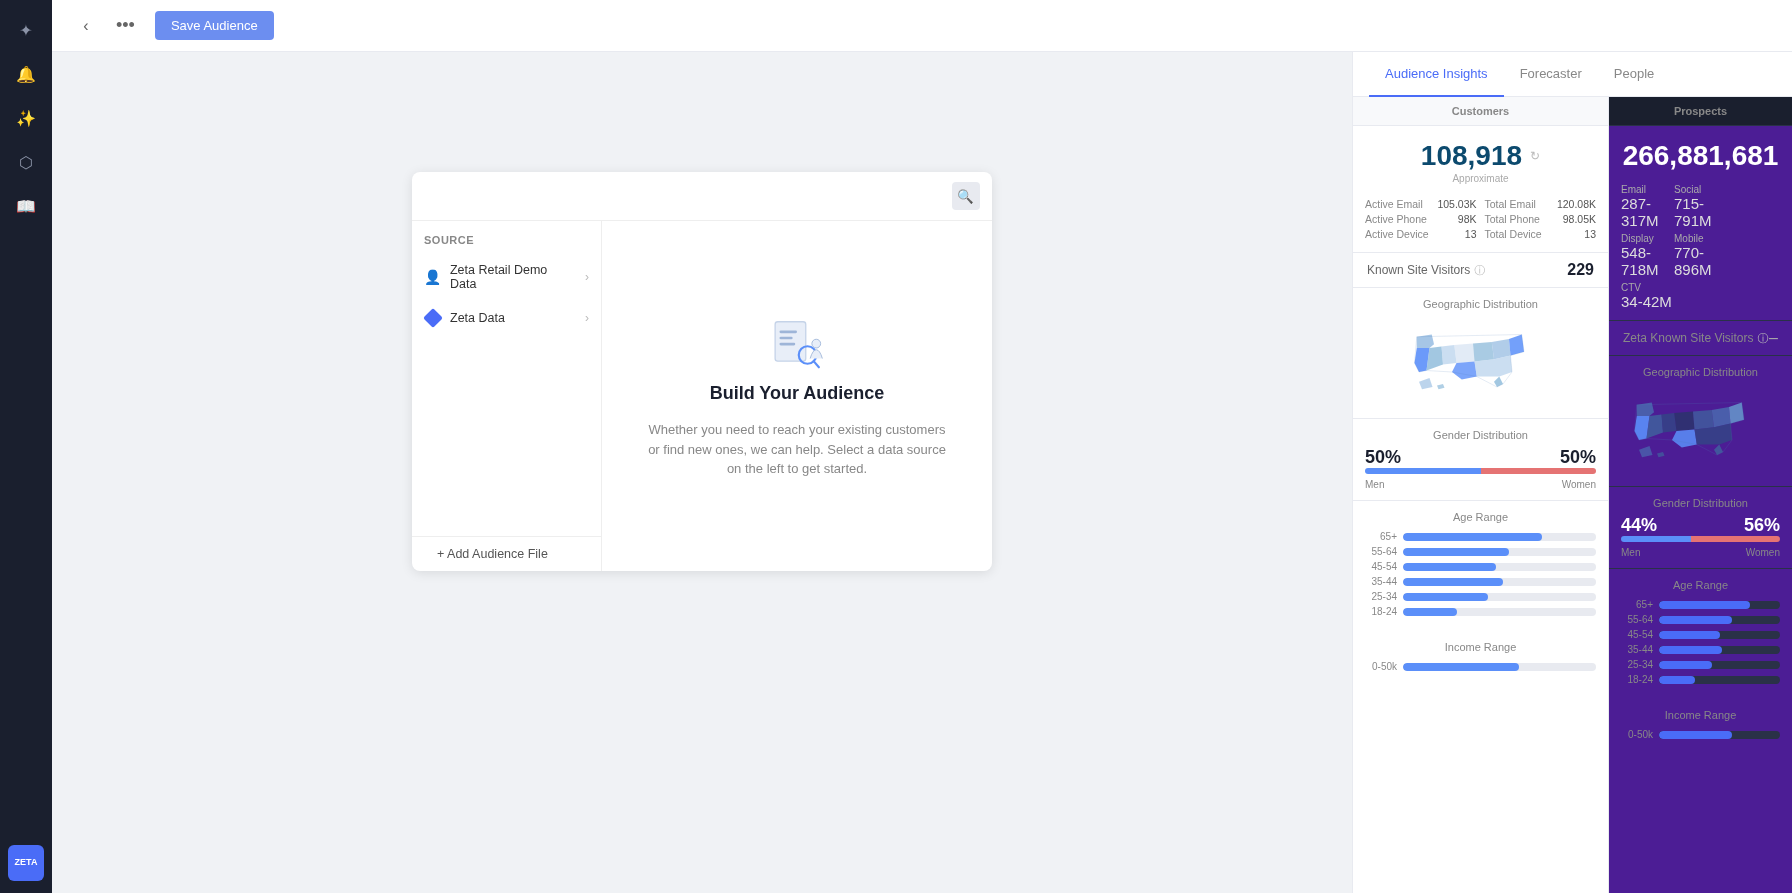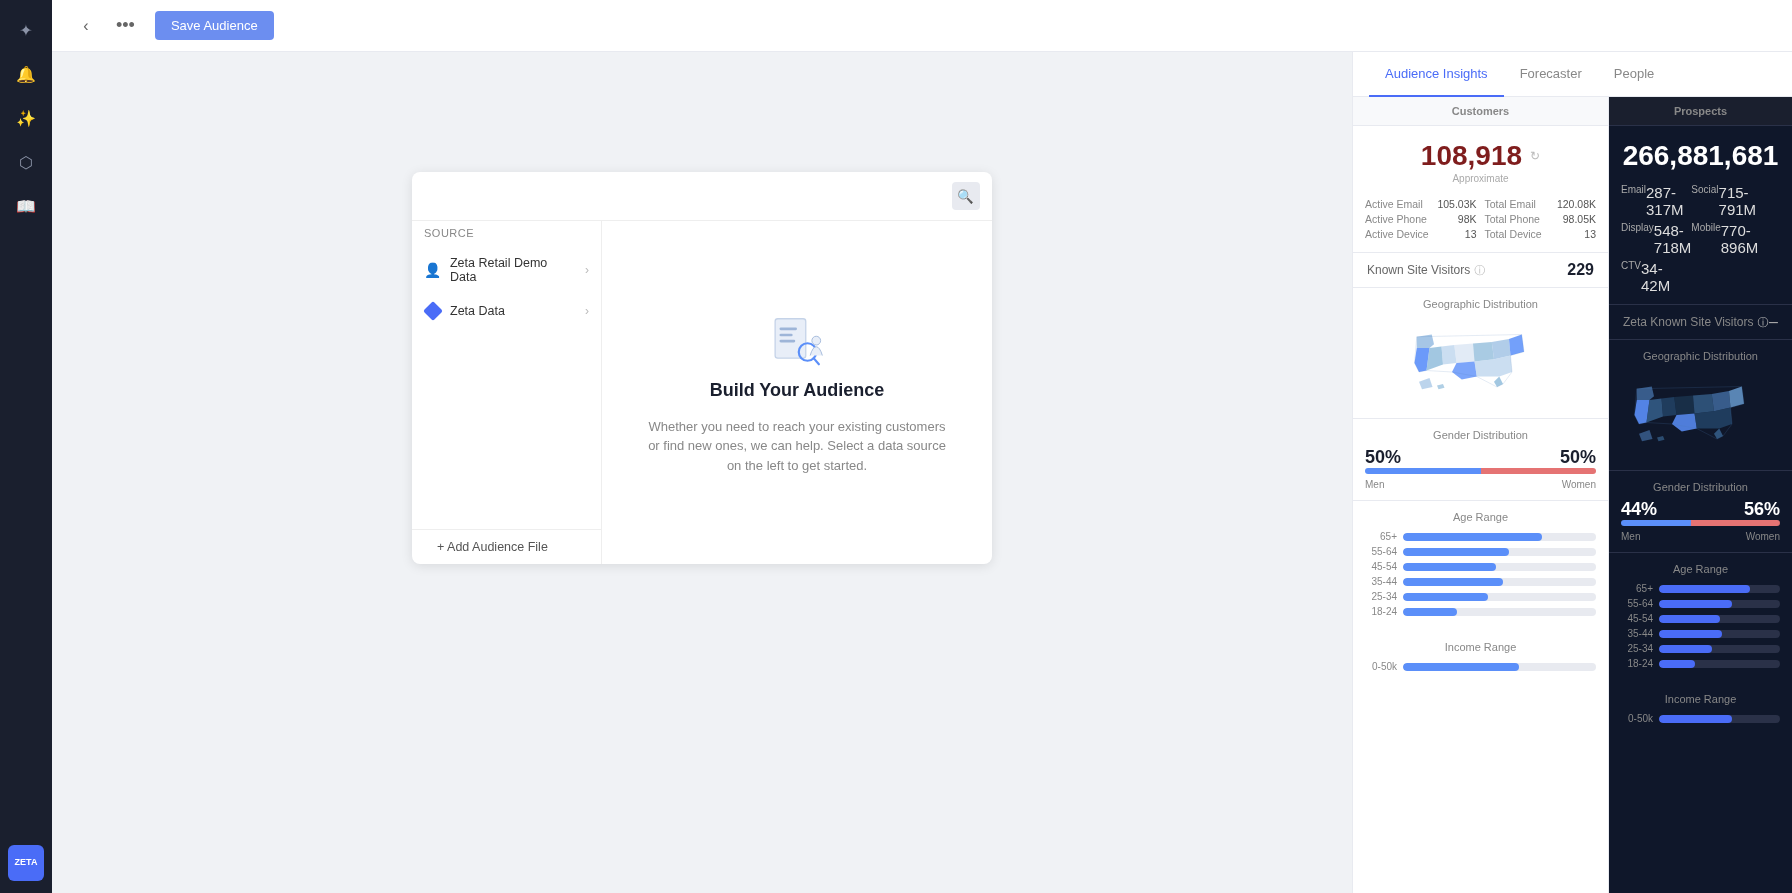--- a/index.html
+++ b/index.html
@@ -151,25 +151,26 @@
       align-items: center;
       justify-content: center;
       color: #666;
     }
 
     .source-panel {
       display: flex;
     }
     .source-header {
       font-size: 11px;
-      font-weight: 400;
+      font-weight: 700;
       color: #888;
       padding: 6px 12px 8px;
       text-transform: uppercase;
       letter-spacing: 0.5px;
+      margin-top: 7px;
     }
     .source-item {
       display: flex;
       align-items: center;
       padding: 9px 12px;
       cursor: pointer;
       font-size: 12.5px;
       color: #333;
       gap: 8px;
     }
@@ -278,21 +279,21 @@
     }
 
     
     .stats-block {
       text-align: center;
       padding: 16px 12px 10px;
     }
     .stats-number {
       font-size: 28px;
       font-weight: 700;
-      color: #7f1d1d;
+      color: #0c4a6e;
       line-height: 1;
     }
     .stats-number.white { color: #fff; }
     .stats-label {
       font-size: 10px;
       color: #aaa;
       margin-top: 3px;
     }
     .stats-refresh {
       display: inline-block;
@@ -317,20 +318,21 @@
 
     .channel-grid {
       display: grid;
       grid-template-columns: 1fr 1fr 1fr;
       gap: 4px 0;
       padding: 4px 12px 10px;
       font-size: 10.5px;
     }
     .channel-item {
       display: flex;
+      flex-direction: column;
     }
     .channel-label { color: #aaa; font-size: 10px; }
     .channel-value { color: #ddd; font-weight: 400; font-size: 15px; }
 
     
     .known-visitors {
       display: flex;
       align-items: center;
       justify-content: space-between;
       padding: 8px 14px;
@@ -454,21 +456,21 @@
       overflow: hidden;
     }
     .panel-left-col {
       width: 256px;
       overflow-y: auto;
       border-right: 1px solid #e8eaf0;
       flex-shrink: 0;
     }
     .panel-right-col {
       flex: 1;
-      background: #0f172a;
+      background: #4c1d95;
       overflow-y: auto;
     }
 
     
     .illustration-svg {
       width: 70px;
       height: 70px;
     }
 
     .map-svg-container {

